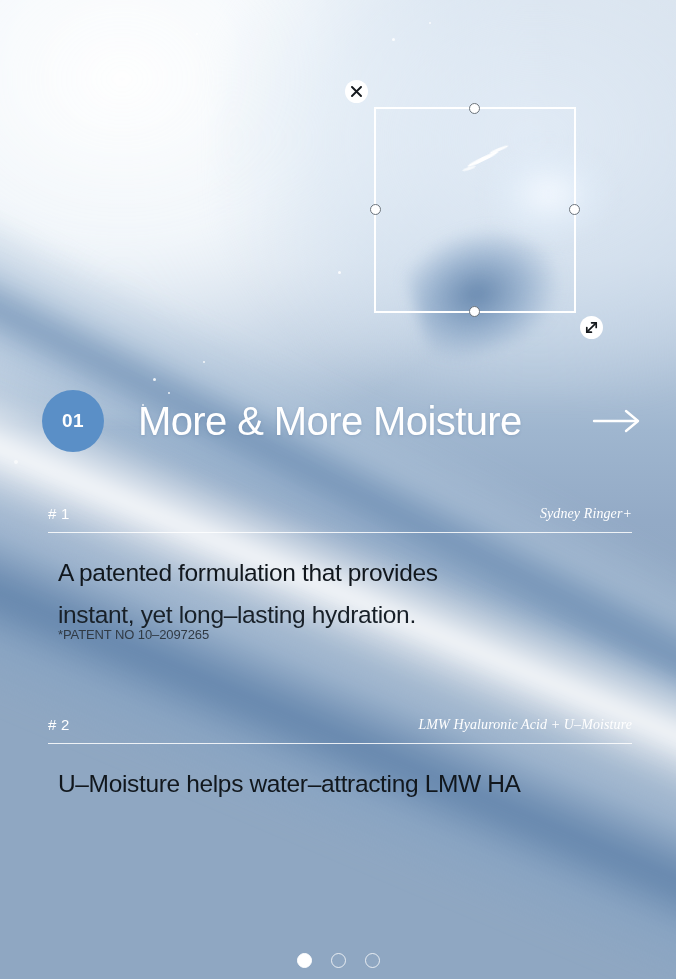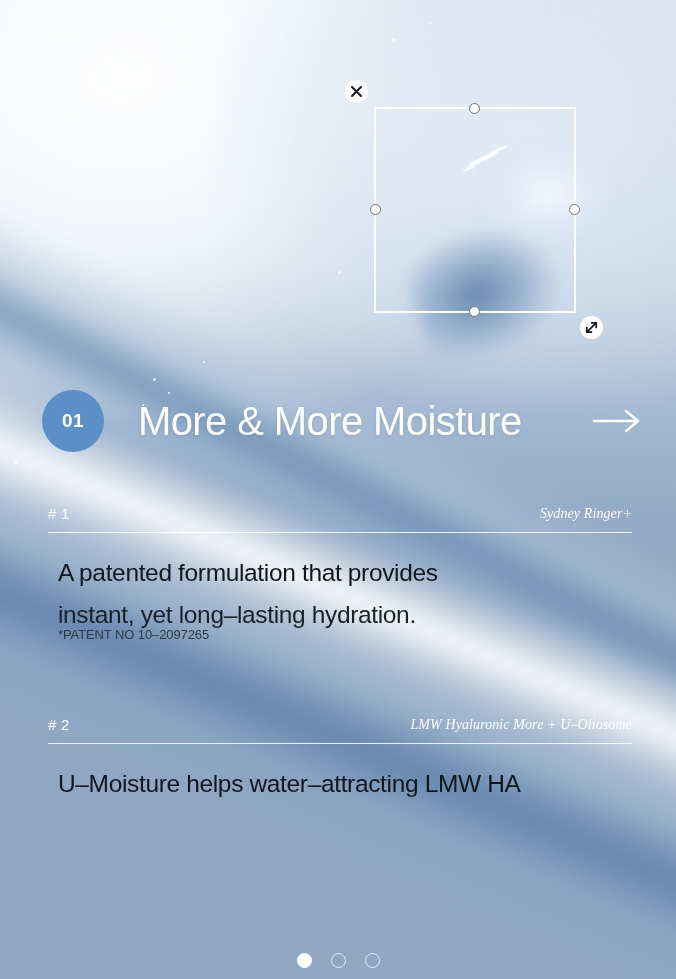--- a/index.html
+++ b/index.html
@@ -296,21 +296,21 @@
     <div class="feature-body">
       <div class="feature-line-1">A patented formulation that provides</div>
       <div class="feature-line-2">instant, yet long–lasting hydration.</div>
       <div class="feature-note">*PATENT NO 10–2097265</div>
     </div>
   </div>
 
   <div class="feature" id="feature-2">
     <div class="feature-meta">
       <span class="feature-index"># 2</span>
-      <span class="feature-tag">LMW Hyaluronic More + U–Oliosome</span>
+      <span class="feature-tag">LMW Hyaluronic Acid + U–Moisture</span>
     </div>
     <div class="feature-body">
       <div class="feature-line-1">U–Moisture helps water–attracting LMW HA</div>
     </div>
   </div>
 
   <div id="pagination">
     <button class="dot active"></button>
     <button class="dot"></button>
     <button class="dot"></button>

